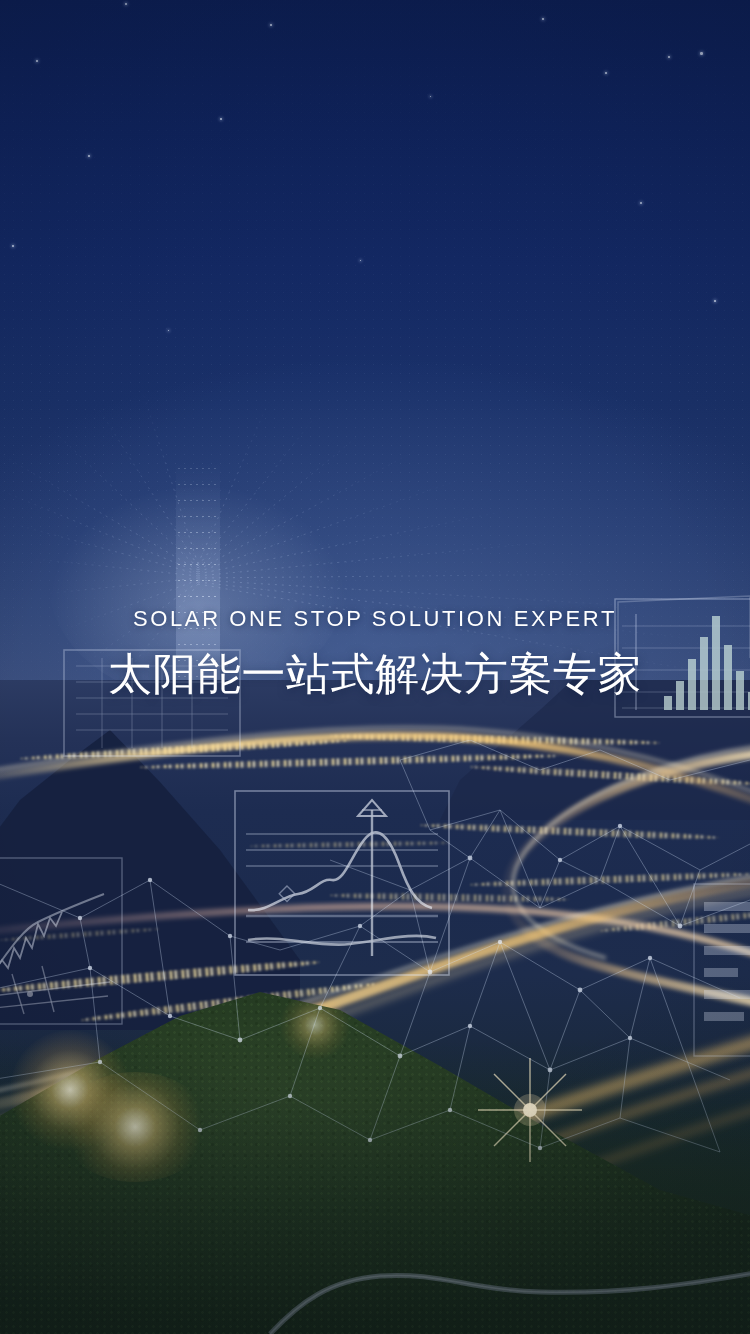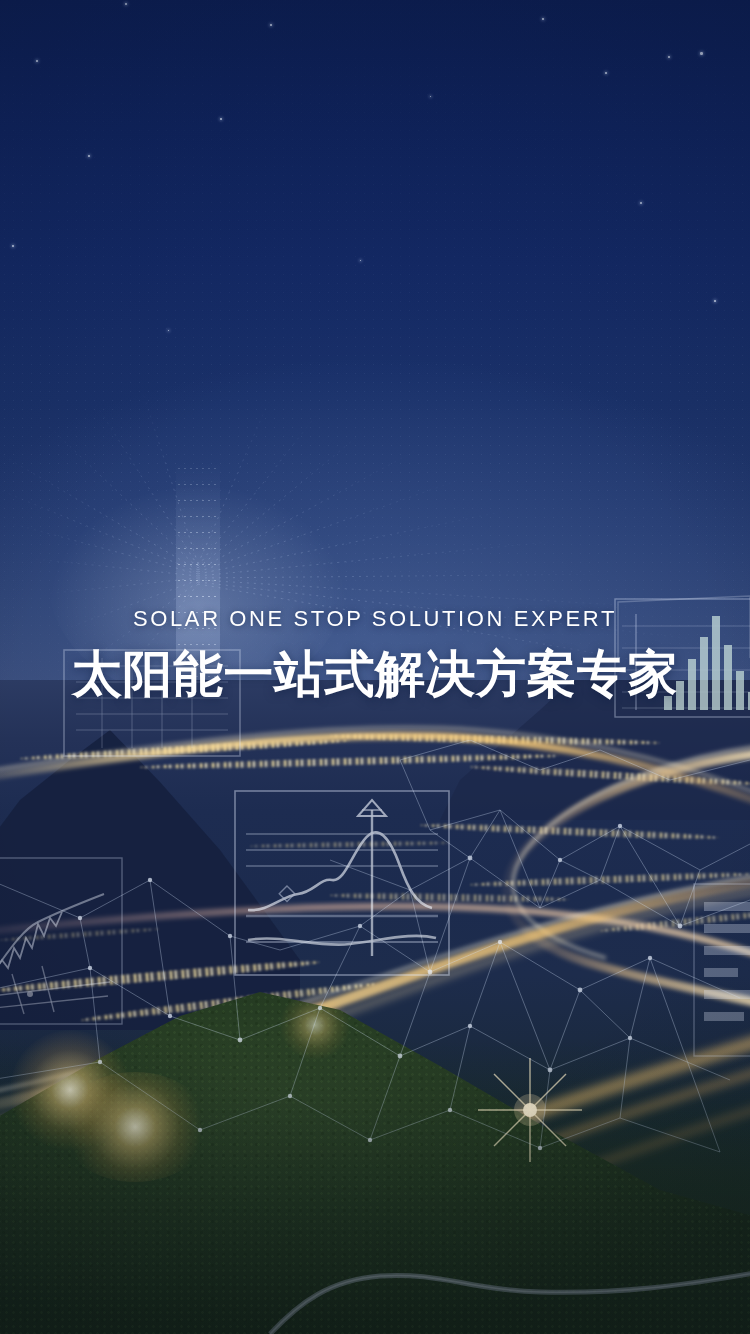--- a/index.html
+++ b/index.html
@@ -162,22 +162,22 @@
     font-size:22px;
     font-weight:400;
     letter-spacing:2.6px;
     color:#ffffff;
     line-height:30px;
     text-shadow:0 1px 6px rgba(10,25,60,.55);
     white-space:nowrap;
   }
   .headline {
     margin-top:10px;
-    font-size:50px;
-    font-weight:700;
+    font-size:44px;
+    font-weight:400;
     letter-spacing:0.5px;
     color:#ffffff;
     line-height:60px;
     text-shadow:0 2px 10px rgba(10,25,60,.5);
     white-space:nowrap;
   }
 
   
   .vignette {
     position:absolute; inset:0;

